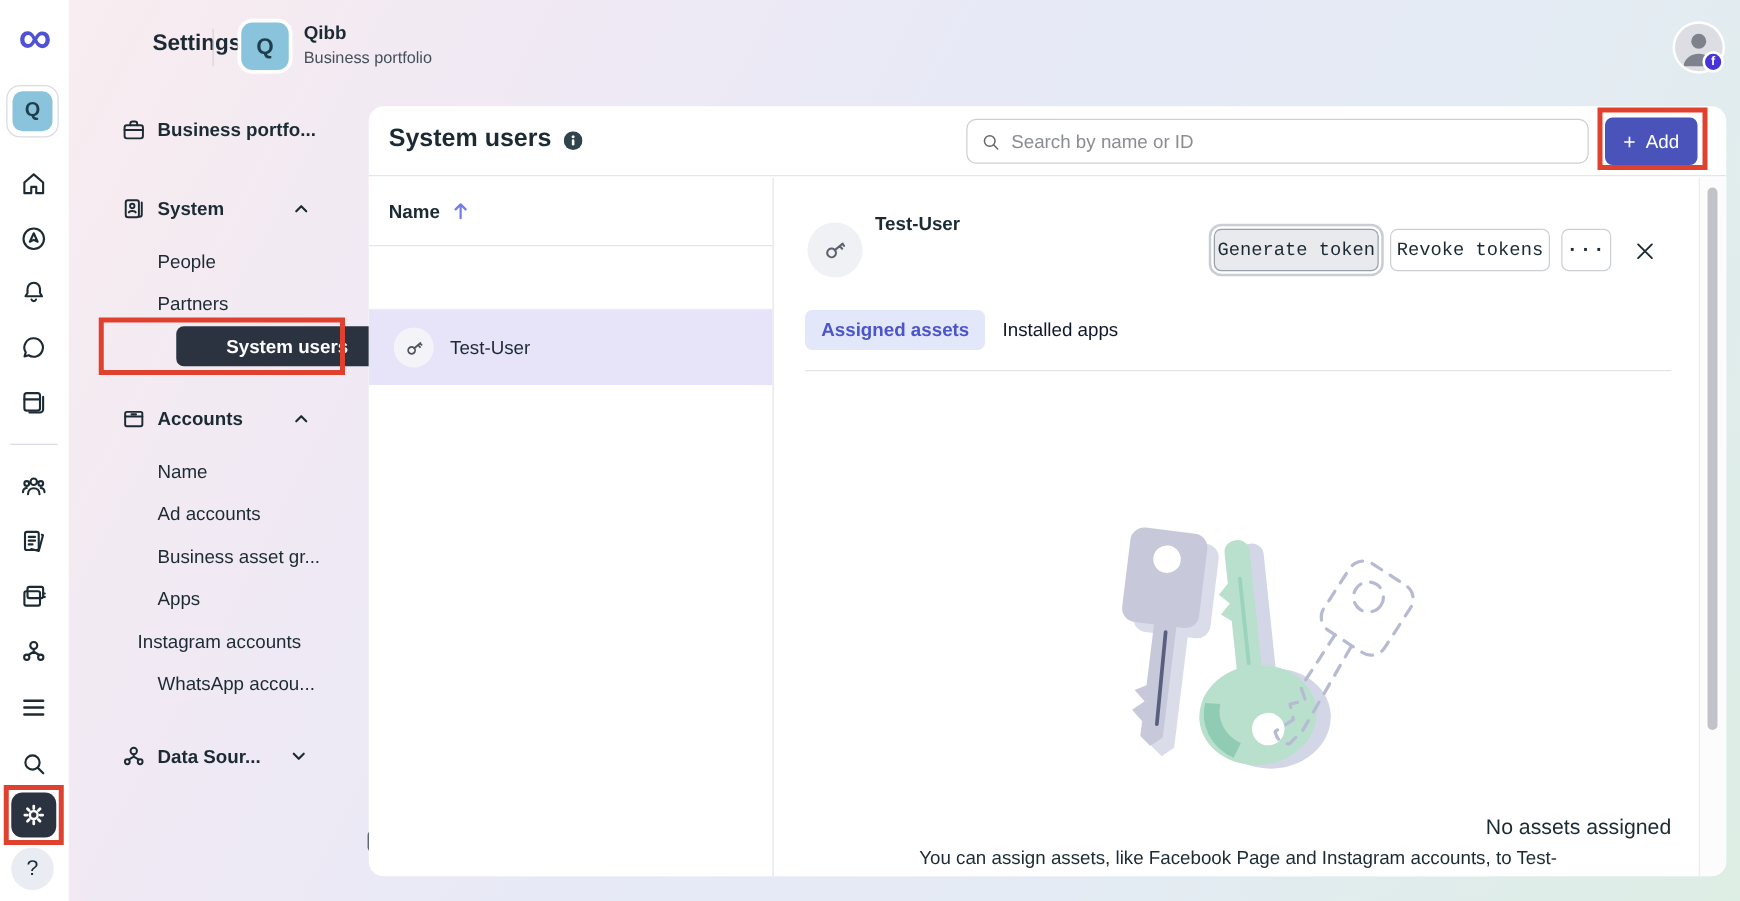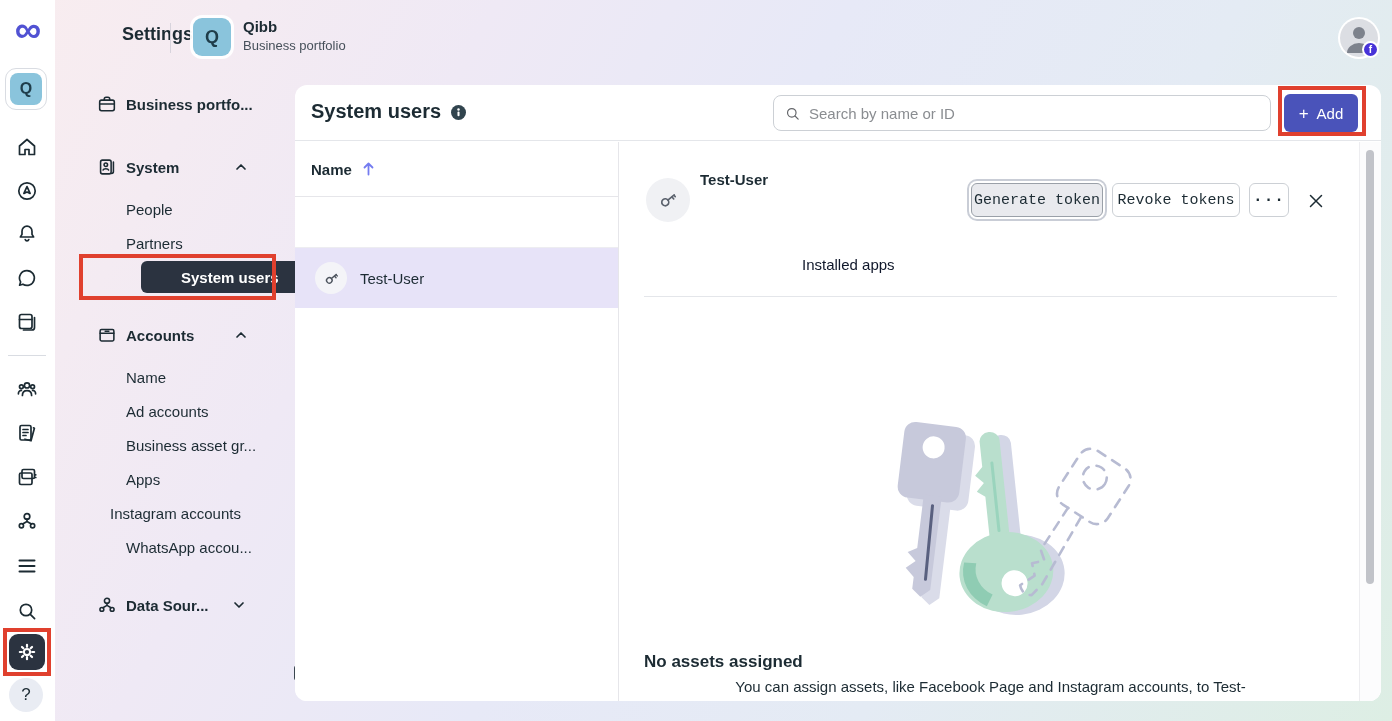--- a/index.html
+++ b/index.html
@@ -106,22 +106,22 @@
               font-size:16px; letter-spacing:1px; font-weight:bold; }
   .btn-close { position:absolute; left:686px; top:46px; width:26px; height:26px; background:none; border:none; cursor:pointer; }
   .tab-active { position:absolute; left:24px; top:106px; height:32px; padding:0 13px; border-radius:6px;
                 background:#e3e7fa; color:#4b54c9; font-size:15px; font-weight:bold;
                 display:flex; align-items:center; cursor:pointer; }
   .tab-plain { position:absolute; left:182px; top:106px; height:32px; font-size:15px;
                display:flex; align-items:center; cursor:pointer; background:none; border:none;
                font-family:"Liberation Sans",sans-serif; color:#0f172a; }
   .tabs-divider { position:absolute; left:24px; top:154px; width:693px; height:1px; background:#e4e6ea; }
   .illustration { position:absolute; left:220px; top:258px; width:300px; height:225px; }
-  .empty-title { position:absolute; left:24px; top:510px; width:693px; text-align:left;
-                 font-size:17px; font-weight:bold; }
+  .empty-title { position:absolute; left:24px; top:510px; width:693px; text-align:right;
+                 font-size:17px; font-weight:normal; }
   .empty-desc { position:absolute; left:24px; top:536px; width:693px; text-align:center; font-size:15px; }
 
   
   .scroll-track { position:absolute; right:0; top:0; bottom:0; width:22px; border-left:1px solid #ededf0; background:#fcfcfd; }
   .scroll-thumb { position:absolute; right:7px; top:8px; width:8px; height:434px; border-radius:4px; background:#c1c3c9; }
 </style>
 </head>
 <body>
 
 <div class="top-title">Settings</div>
@@ -339,20 +339,21 @@
 
     <button class="btn btn-generate">Generate token</button>
     <button class="btn btn-revoke">Revoke tokens</button>
     <button class="btn btn-more">···</button>
     <button class="btn-close">
       <svg width="20" height="20" viewBox="0 0 20 20">
         <path d="M4.5 4.5 L15.5 15.5 M15.5 4.5 L4.5 15.5" stroke="#1c2b33" stroke-width="1.5" stroke-linecap="round"></path>
       </svg>
     </button>
 
+    <div class="tab-active">Assigned assets</div>
     <button class="tab-plain">Installed apps</button>
     <div class="tabs-divider"></div>
 
     <svg class="illustration" viewBox="0 0 300 225">
 
       <g transform="rotate(7 95 110)">
         <g transform="translate(10,7)" fill="#dadce9">
           <rect x="55" y="25" width="62" height="76" rx="11"></rect>
           <path d="M82 96 V150 l-9 5 9 8 -9 8 9 8 v12 l9 7 9-8 V96 Z"></path>
         </g>

